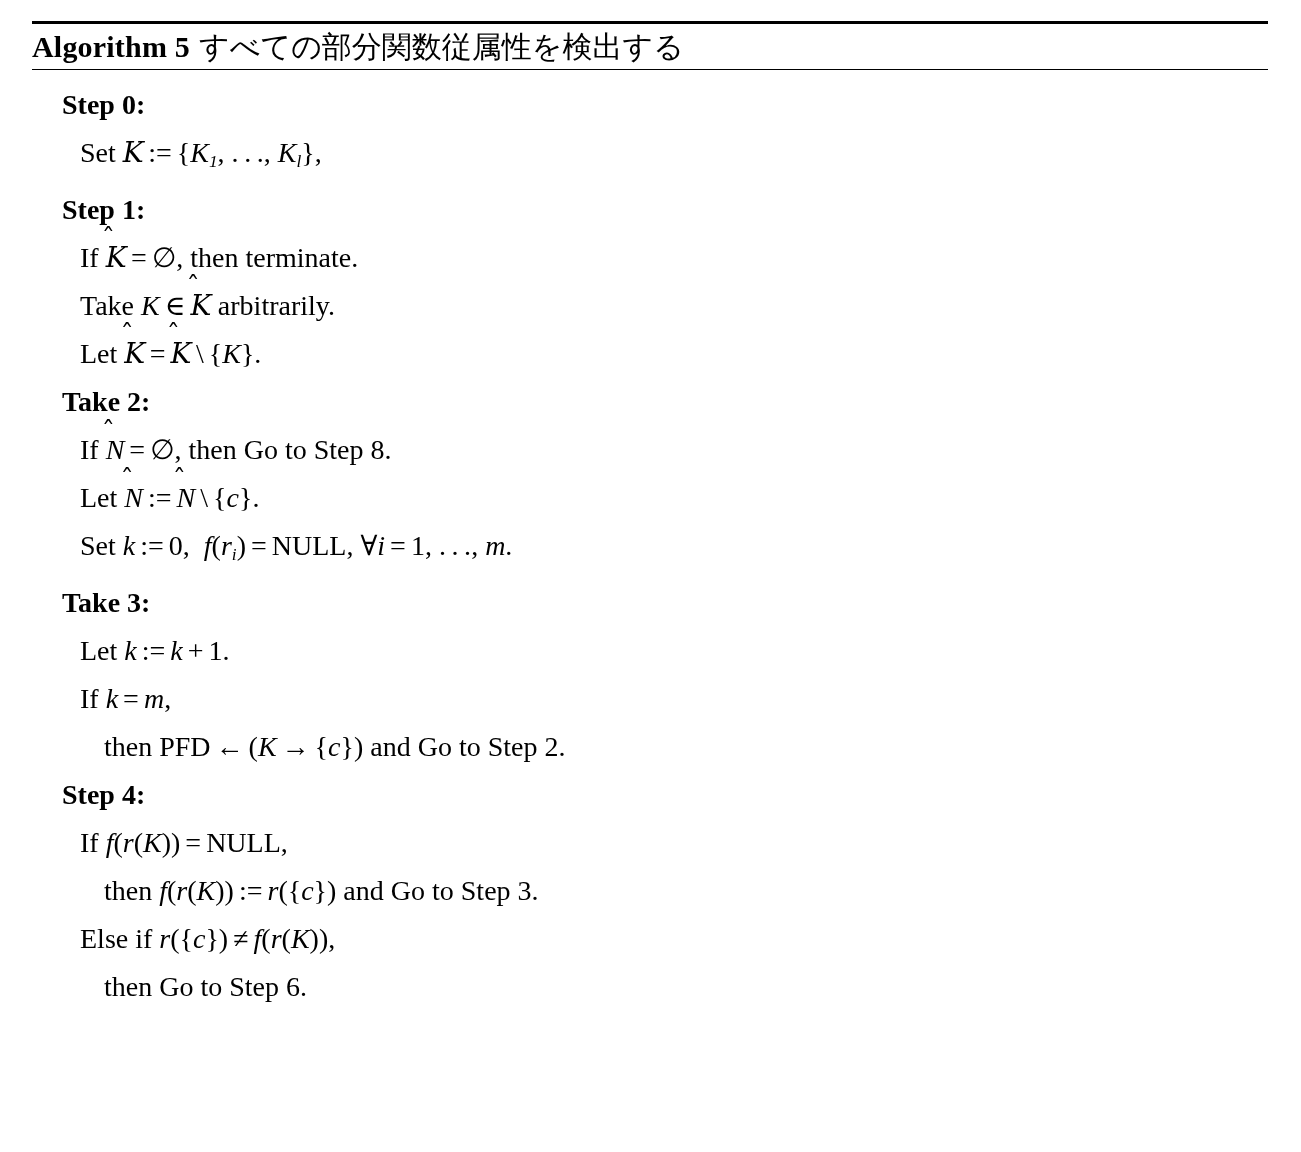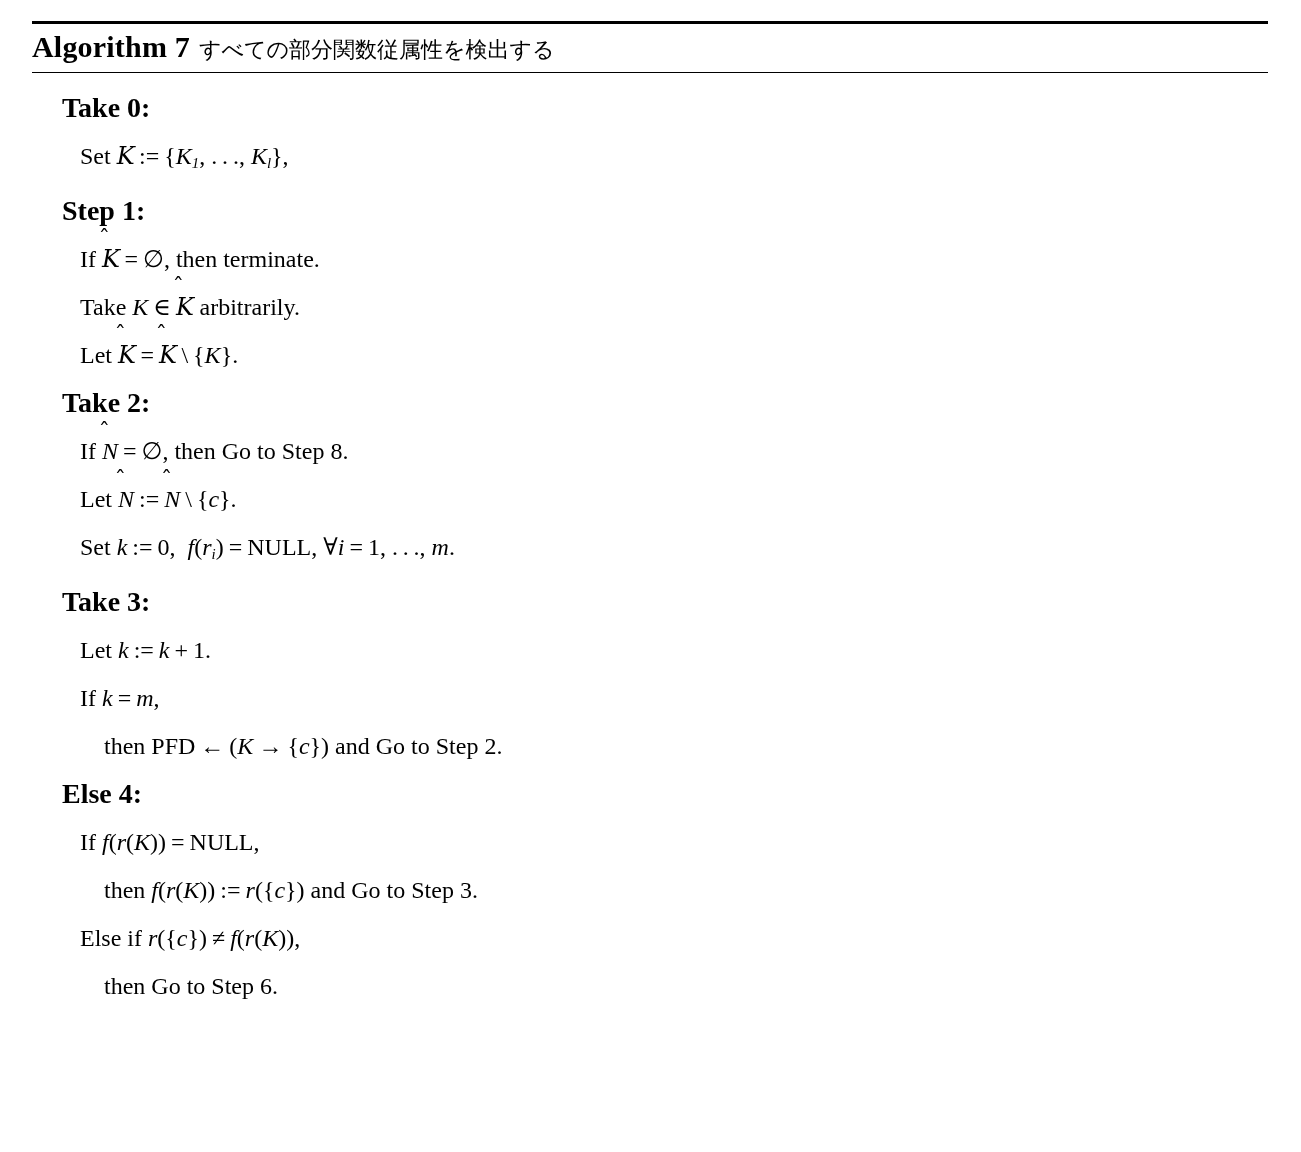--- a/index.html
+++ b/index.html
@@ -37,41 +37,41 @@
     line-height: 38px;
     white-space: nowrap;
   }
   .title-label {
     font-weight: bold;
     letter-spacing: 0.2px;
   }
   .title-text {
     font-weight: normal;
     font-family: Liberation Serif, serif;
-    font-size: 22px;
+    font-size: 30px;
     padding-left: 9px;
   }
 
   .body-block {
     padding-top: 11px;
     padding-bottom: 12px;
   }
 
   .step-group { }
 
   .step-header {
     font-size: 28px;
     font-weight: bold;
     line-height: 48px;
     padding-left: 30px;
     white-space: nowrap;
   }
 
   .step-line {
-    font-size: 24px;
+    font-size: 28px;
     line-height: 48px;
     padding-left: 48px;
     white-space: nowrap;
   }
   .step-line.indent {
     padding-left: 72px;
   }
 
   
   .mi {
@@ -114,29 +114,29 @@
   }
 </style>
 </head>
 <body>
 
 <div class="algorithm-box">
 
   <div class="rule-top"></div>
 
   <div class="title-row">
-    <span class="title-label">Algorithm 7</span><span class="title-text">すべての部分関数従属性を検出する</span>
+    <span class="title-label">Algorithm 5</span><span class="title-text">すべての部分関数従属性を検出する</span>
   </div>
 
   <div class="rule-mid"></div>
 
   <div class="body-block">
 
     <div class="step-group">
-      <div class="step-header">Take 0:</div>
+      <div class="step-header">Step 0:</div>
       <div class="step-line"><span class="mr">Set</span>&nbsp;<span class="mcal">K</span><span class="op">:=</span><span class="mr">{</span><span class="mi">K</span><sub>1</sub><span class="mr">,</span>&nbsp;<span class="mr">. . .</span><span class="mr">,</span>&nbsp;<span class="mi">K</span><sub>l</sub><span class="mr">},</span></div>
     </div>
 
     <div class="step-group">
       <div class="step-header">Step 1:</div>
       <div class="step-line"><span class="mr">If</span>&nbsp;<span class="hat-wrap cal"><span class="hat-mark">̂</span><span class="mcal">K</span></span><span class="op">=</span><span class="mr">∅</span><span class="mr">,</span>&nbsp;<span class="mr">then terminate.</span></div>
       <div class="step-line"><span class="mr">Take</span>&nbsp;<span class="mi">K</span><span class="op">∈</span><span class="hat-wrap cal"><span class="hat-mark">̂</span><span class="mcal">K</span></span>&nbsp;<span class="mr">arbitrarily.</span></div>
       <div class="step-line"><span class="mr">Let</span>&nbsp;<span class="hat-wrap cal"><span class="hat-mark">̂</span><span class="mcal">K</span></span><span class="op">=</span><span class="hat-wrap cal"><span class="hat-mark">̂</span><span class="mcal">K</span></span><span class="op">\</span><span class="mr">{</span><span class="mi">K</span><span class="mr">}.</span></div>
     </div>
 
@@ -148,21 +148,21 @@
     </div>
 
     <div class="step-group">
       <div class="step-header">Take 3:</div>
       <div class="step-line"><span class="mr">Let</span>&nbsp;<span class="mi">k</span><span class="op">:=</span><span class="mi">k</span><span class="op">+</span><span class="mr">1.</span></div>
       <div class="step-line"><span class="mr">If</span>&nbsp;<span class="mi">k</span><span class="op">=</span><span class="mi">m</span><span class="mr">,</span></div>
       <div class="step-line indent"><span class="mr">then PFD</span><span class="op">←</span><span class="mr">(</span><span class="mi">K</span><span class="op">→</span><span class="mr">{</span><span class="mi">c</span><span class="mr">})</span>&nbsp;<span class="mr">and Go to Step 2.</span></div>
     </div>
 
     <div class="step-group">
-      <div class="step-header">Else 4:</div>
+      <div class="step-header">Step 4:</div>
       <div class="step-line"><span class="mr">If</span>&nbsp;<span class="mi">f</span><span class="mr">(</span><span class="mi">r</span><span class="mr">(</span><span class="mi">K</span><span class="mr">))</span><span class="op">=</span><span class="mr">NULL</span><span class="mr">,</span></div>
       <div class="step-line indent"><span class="mr">then</span>&nbsp;<span class="mi">f</span><span class="mr">(</span><span class="mi">r</span><span class="mr">(</span><span class="mi">K</span><span class="mr">))</span><span class="op">:=</span><span class="mi">r</span><span class="mr">({</span><span class="mi">c</span><span class="mr">})</span>&nbsp;<span class="mr">and Go to Step 3.</span></div>
       <div class="step-line"><span class="mr">Else if</span>&nbsp;<span class="mi">r</span><span class="mr">({</span><span class="mi">c</span><span class="mr">})</span><span class="op">≠</span><span class="mi">f</span><span class="mr">(</span><span class="mi">r</span><span class="mr">(</span><span class="mi">K</span><span class="mr">))</span><span class="mr">,</span></div>
       <div class="step-line indent"><span class="mr">then Go to Step 6.</span></div>
     </div>
 
   </div>
 
 </div>
 

